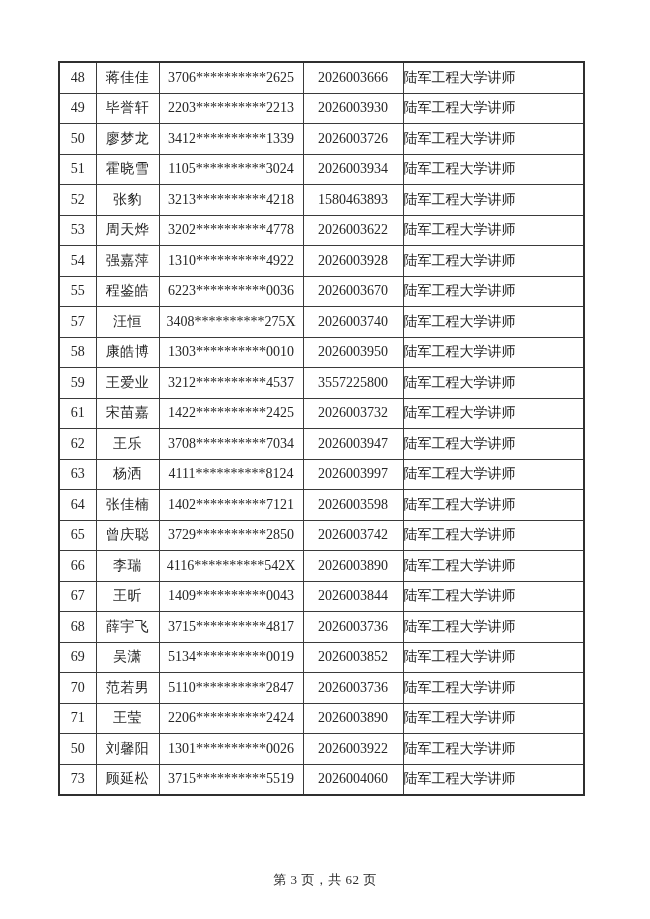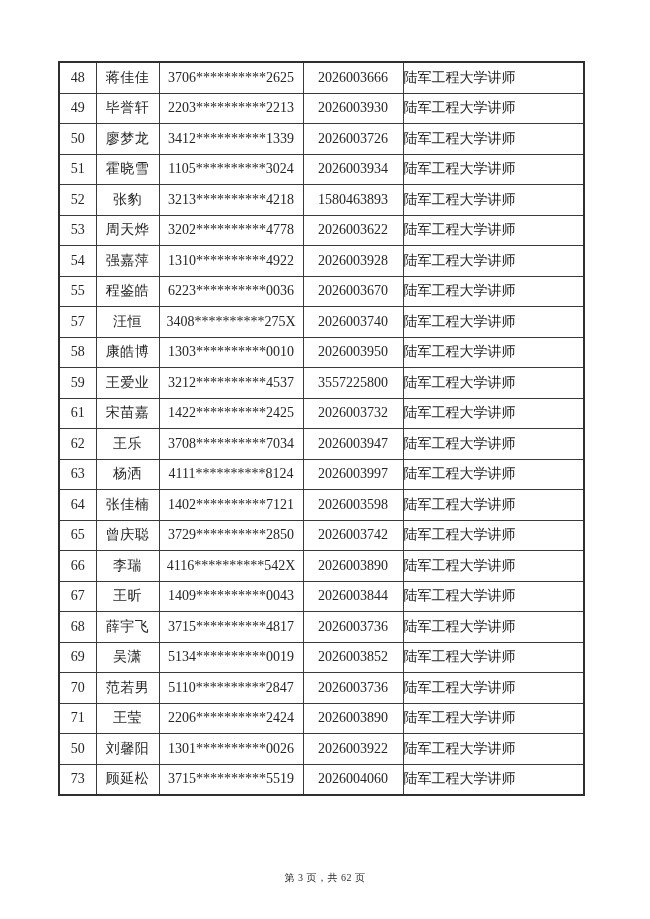--- a/index.html
+++ b/index.html
@@ -45,21 +45,21 @@
   table.roster td.c1 {
     letter-spacing: 0.5px;
     margin-top: 46px;
   }
   .page-footer {
     position: absolute;
     top: 871px;
     left: 0;
     width: 650px;
     text-align: center;
-    font-size: 10px;
+    font-size: 13px;
     color: #2b2b2b;
     letter-spacing: 0.5px;
   }
 </style>
 </head>
 <body>
 
 <div class="page">
 
   <table class="roster">

